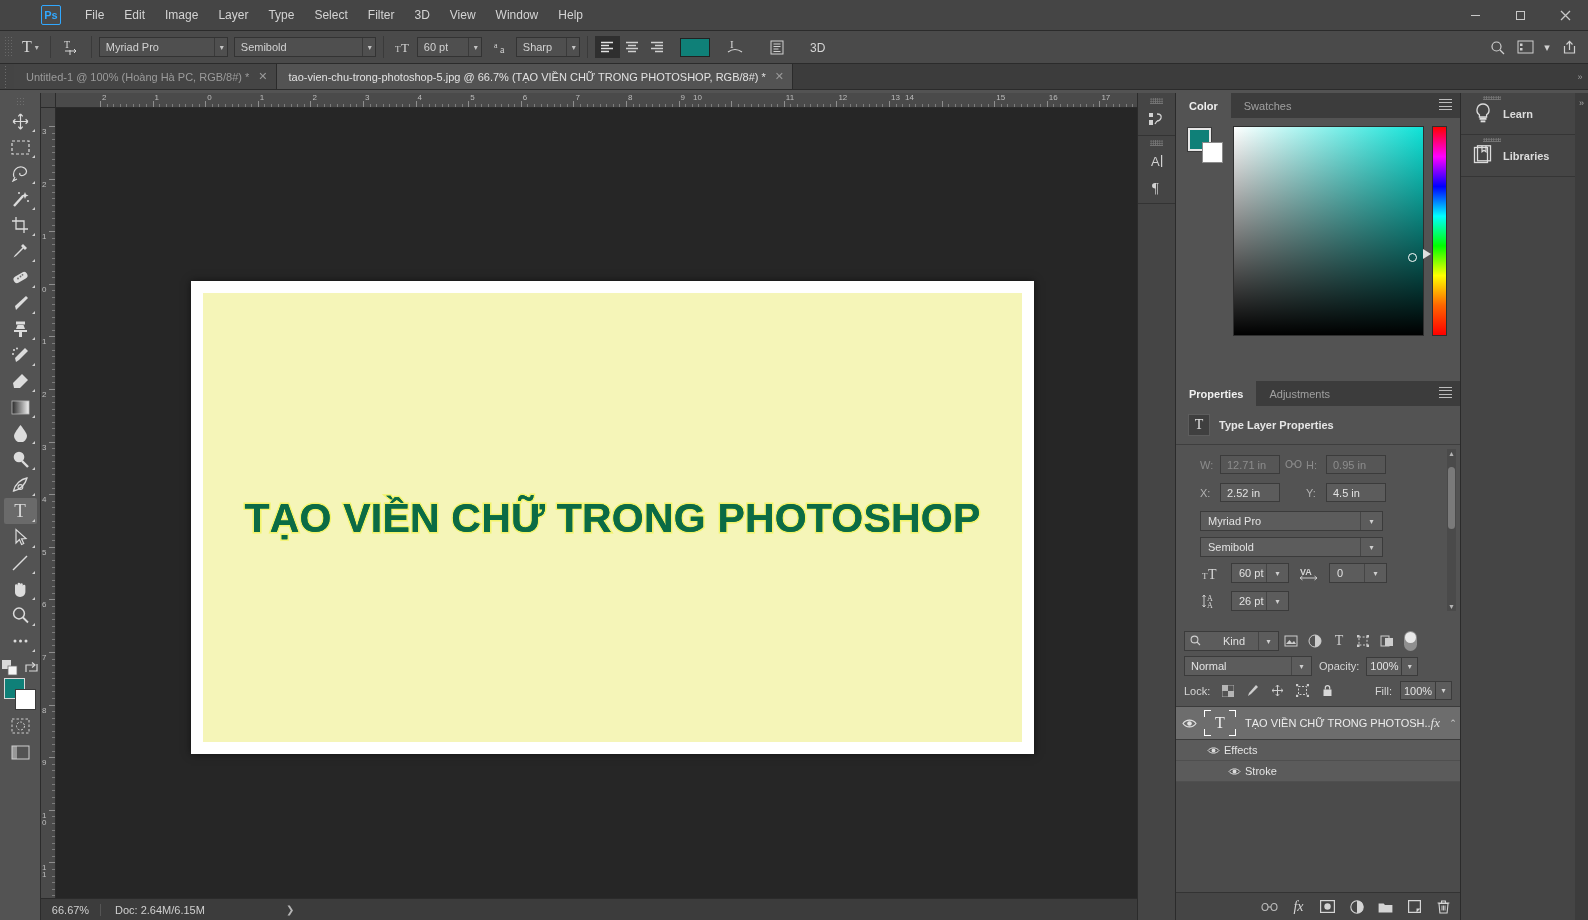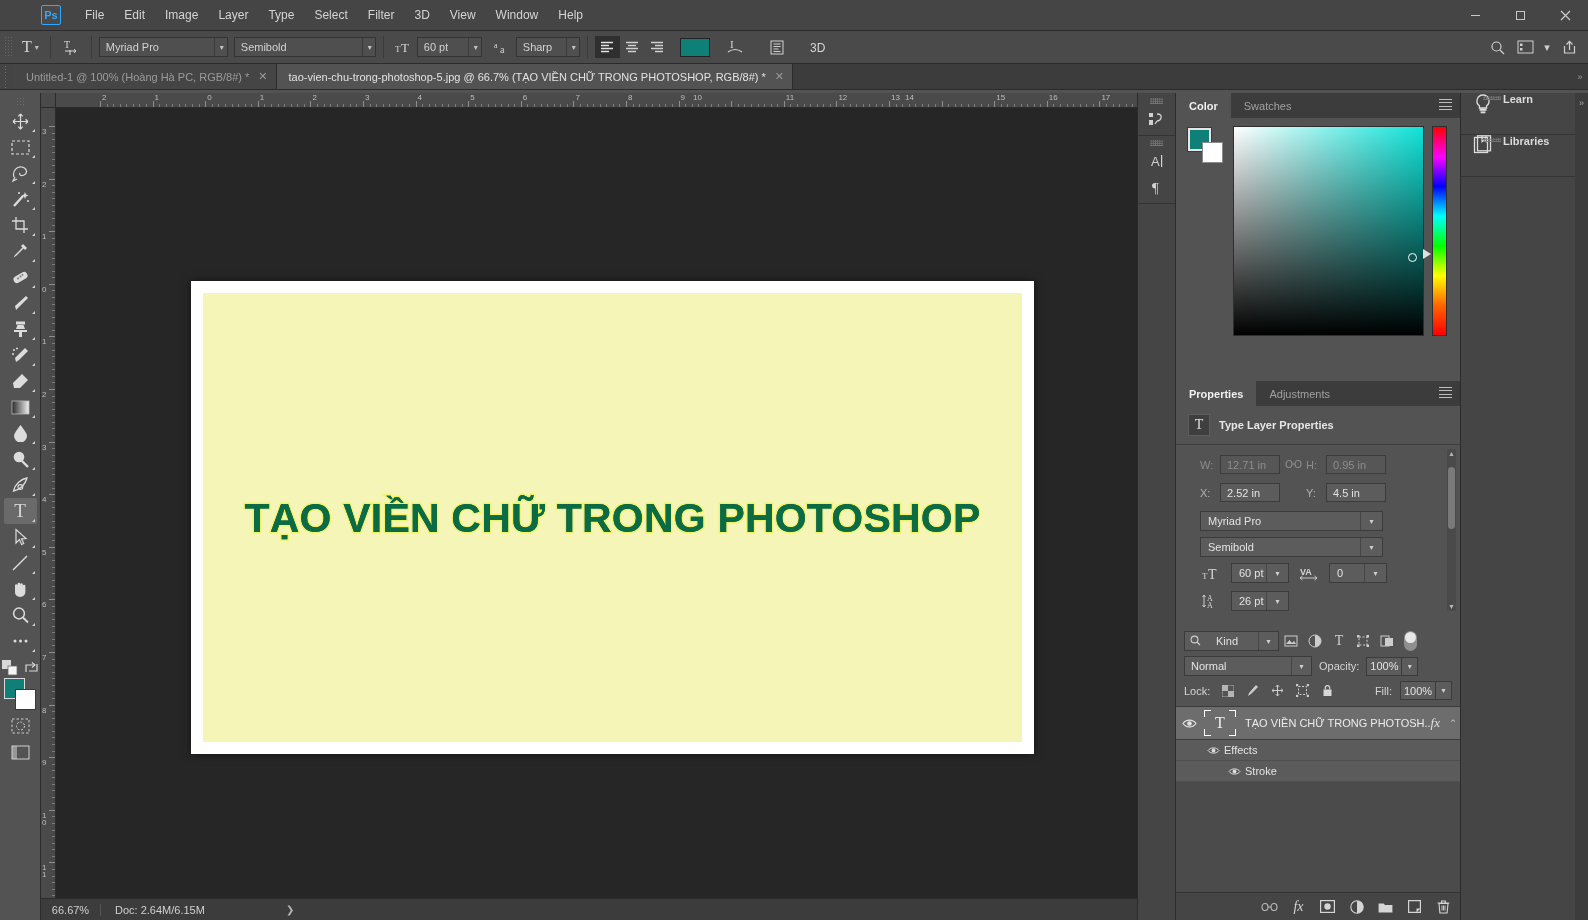--- a/index.html
+++ b/index.html
@@ -256,21 +256,21 @@
   .sub-row.deep{ padding-left:21px; }
   .sub-eye{ width:21px;display:flex;align-items:center;justify-content:center;color:#d8d8d8;}
   .layers-scroll{ flex:1; overflow:hidden; background:#4b4b4b; }
   .layer-foot{ height:28px; background:#454545; display:flex; align-items:center;
                justify-content:flex-end; padding-right:8px; gap:12px; border-top:1px solid #333;}
   .lf-ico{ width:17px;height:18px;display:flex;align-items:center;justify-content:center;color:#cfcfcf;}
 
   
   .outer-rail{ width:115px; background:#454545; border-left:1px solid #2b2b2b;
                display:flex; flex-direction:column; }
-  .or-item{ height:42px; display:flex; gap:10px; padding-left:12px;
+  .or-item{ height:42px; display:flex; align-items:center; gap:10px; padding-left:12px;
             border-bottom:1px solid #353535; color:#dcdcdc; font-size:11px; font-weight:bold;
             position:relative; }
   .or-grip{ position:absolute; top:3px; left:22px; width:18px; height:4px;
     background-image:radial-gradient(#777 .8px,transparent .8px); background-size:2.4px 2.4px;}
   .or-rest{ flex:1; }
   .collapse-rail{ width:13px; background:#3c3c3c; display:flex; justify-content:center;
                   padding-top:5px; font-size:9px; color:#aaa; }
 </style>
 </head>
 <body>
@@ -1123,21 +1123,21 @@
             <i></i>
             <div class="sdn">▼</div>
           </div>
         </div>
       </div>
 
       <div class="panel-body" style="flex:1;display:flex;flex-direction:column">
 
         <div class="lay-filter">
           <div class="kind-combo">
-            <span style="display:flex;align-items:flex-start;gap:15px">
+            <span style="display:flex;align-items:flex-start;gap:22px">
               <svg width="11" height="11" viewBox="0 0 11 11">
                 <circle cx="4.5" cy="4.5" r="3.4" fill="none" stroke="#d0d0d0" stroke-width="1.1"></circle>
                 <path d="M7 7 L10 10" stroke="#d0d0d0" stroke-width="1.1"></path>
                 </svg>
               <span>Kind</span>
             </span>
             <span class="arw2">▾</span>
           </div>
           <div class="fil-ico">
             <svg width="14" height="12" viewBox="0 0 14 12">

